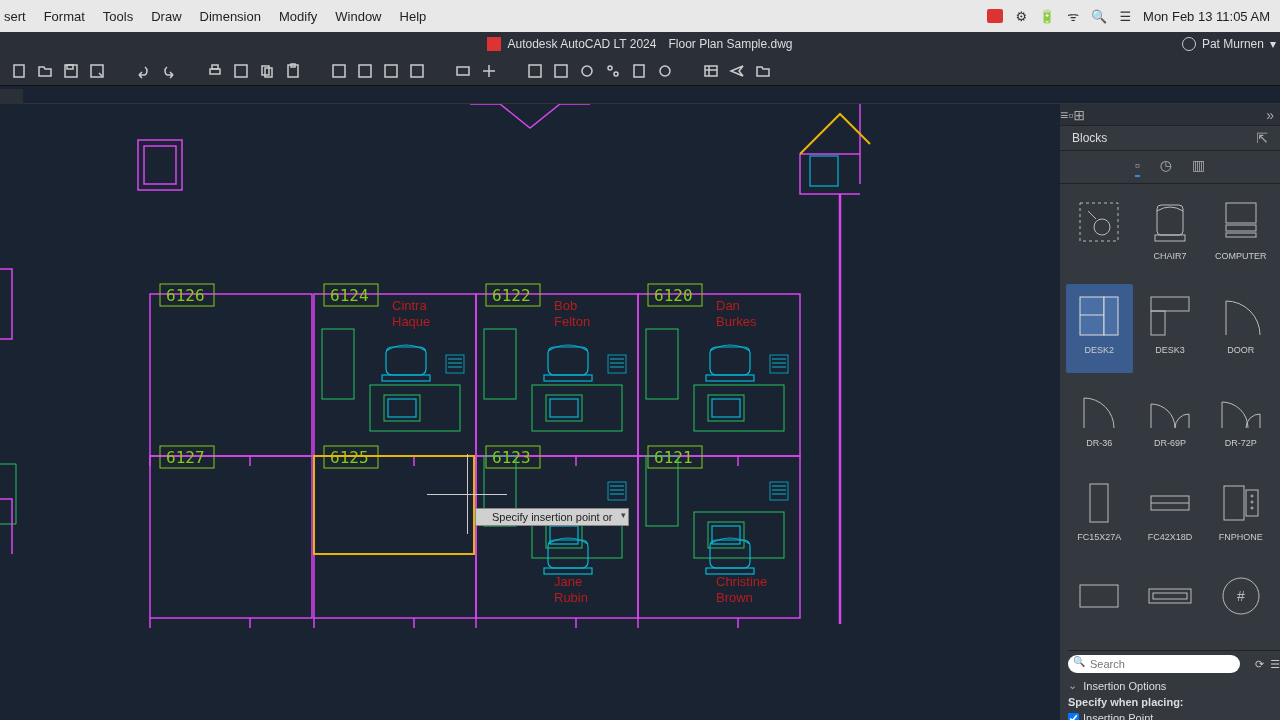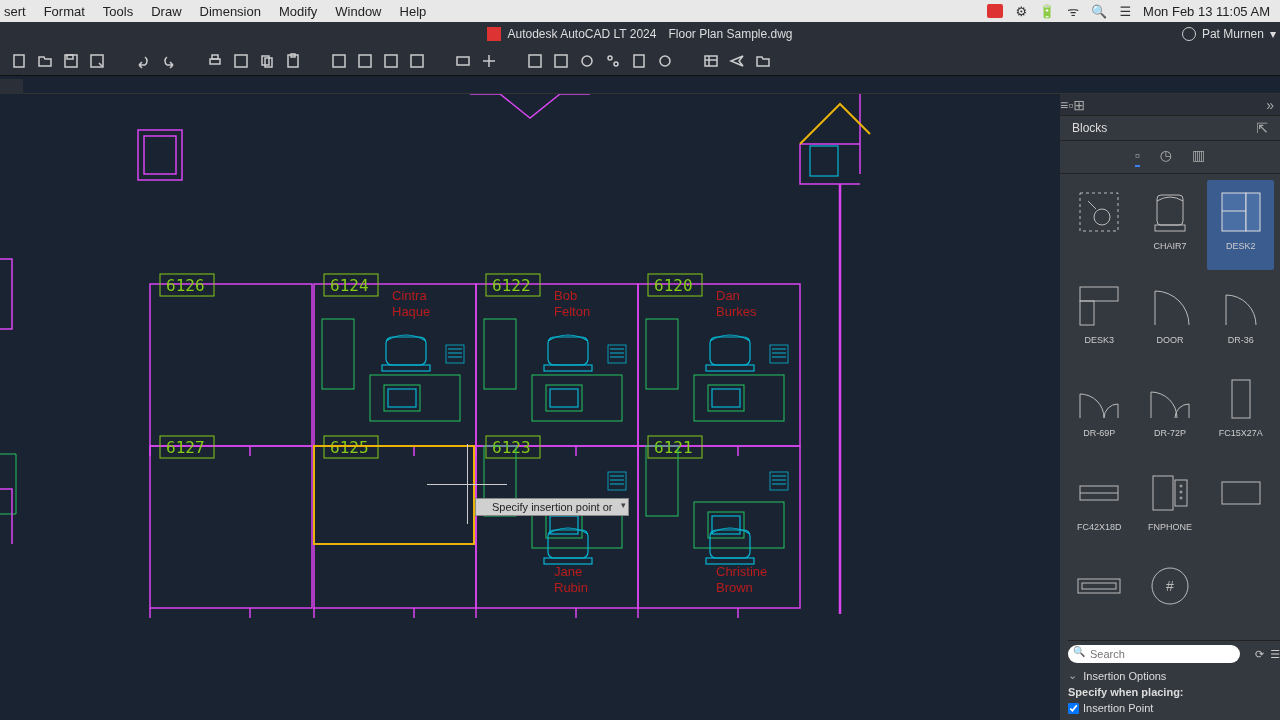--- a/index.html
+++ b/index.html
@@ -1,19 +1,19 @@
 <!DOCTYPE html>
 <html><head>
 <meta charset="utf-8">
 <style>
   * { margin: 0; padding: 0; box-sizing: border-box; font-family: -apple-system, BlinkMacSystemFont, "Segoe UI", sans-serif; }
   body { background: #1a2332; color: #ccc; width: 1280px; height: 720px; overflow: hidden; position: relative; }
   
   
-  .menubar { height: 22px; background: #e8e8e8; display: flex; align-items: center; font-size: 13px; color: #222; }
+  .menubar { height: 32px; background: #e8e8e8; display: flex; align-items: center; font-size: 13px; color: #222; }
   .menubar-left { display: flex; gap: 18px; padding-left: 4px; }
   .menubar-left span { cursor: default; }
   .menubar-right { margin-left: auto; display: flex; align-items: center; gap: 12px; padding-right: 10px; }
   .menubar-right .mi { width: 16px; height: 14px; display: inline-block; }
   .menubar-right .red-ic { background: #d33; border-radius: 2px; }
   .menubar-right .ic { color: #333; font-size: 13px; }
   
   
   .titlebar { height: 24px; background: #2a2f38; display: flex; align-items: center; justify-content: center; font-size: 12px; color: #ddd; position: relative; }
   .titlebar .app-icon { width: 14px; height: 14px; background: #d33; margin-right: 6px; }
@@ -412,20 +412,30 @@
         <div class="block-item">
           <div class="block-thumb">
             <svg viewBox="0 0 50 50">
               <rect x="12" y="8" width="26" height="30" rx="4"></rect>
               <path d="M12 14 Q25 6 38 14"></path>
               <rect x="10" y="38" width="30" height="6"></rect>
             </svg>
           </div>
           <div class="block-label">CHAIR7</div>
         </div>
+        <div class="block-item">
+          <div class="block-thumb">
+            <svg viewBox="0 0 50 50">
+              <rect x="10" y="6" width="30" height="20"></rect>
+              <rect x="10" y="28" width="30" height="6"></rect>
+              <rect x="10" y="36" width="30" height="4"></rect>
+            </svg>
+          </div>
+          <div class="block-label">COMPUTER</div>
+        </div>
         <div class="block-item selected">
           <div class="block-thumb">
             <svg viewBox="0 0 50 50">
               <rect x="6" y="6" width="24" height="38"></rect>
               <rect x="30" y="6" width="14" height="38"></rect>
               <line x1="6" y1="24" x2="30" y2="24"></line>
             </svg>
           </div>
           <div class="block-label">DESK2</div>
         </div>

